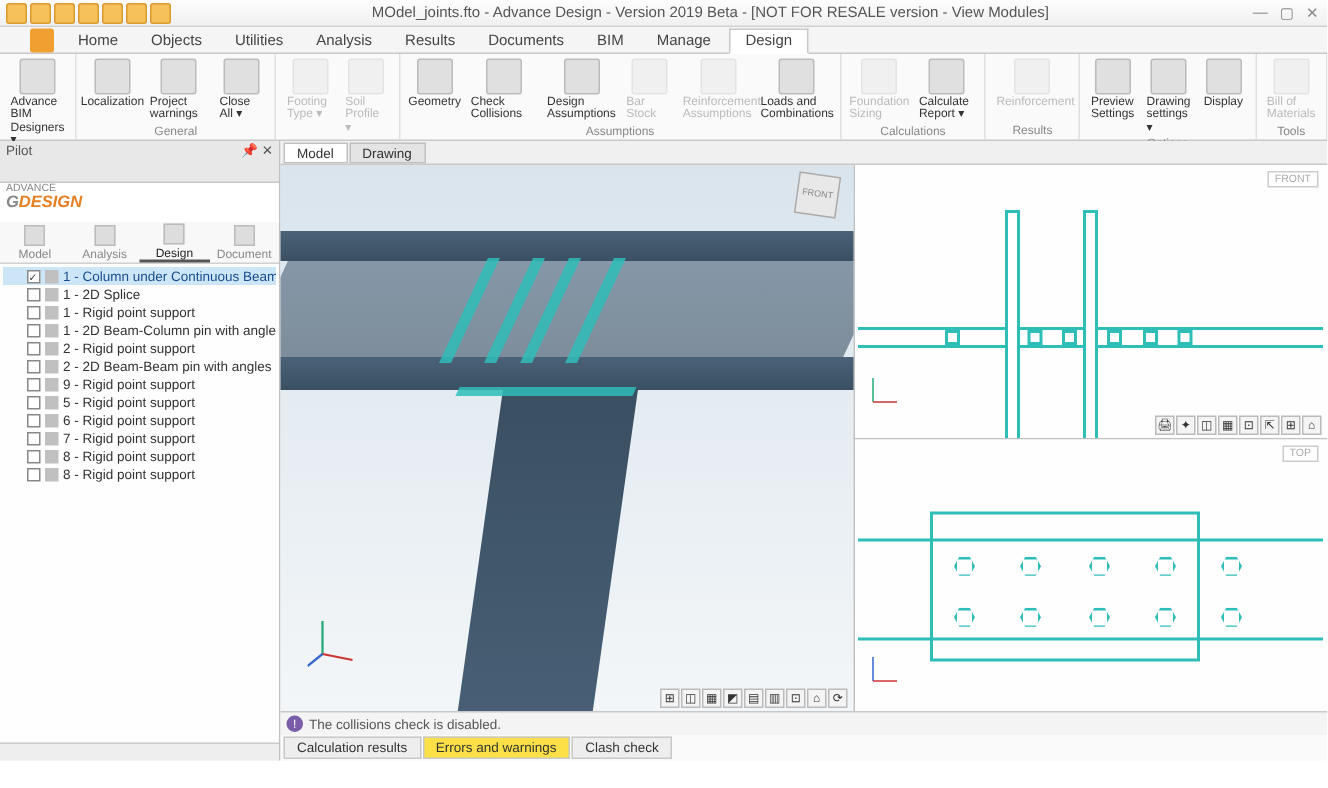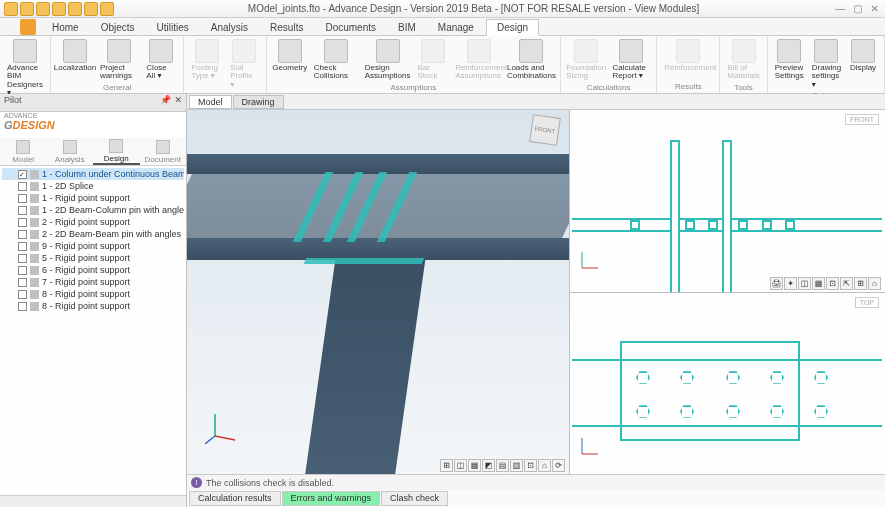--- a/index.html
+++ b/index.html
@@ -28,21 +28,21 @@
 .ritem .rlabel { font-size:8px; text-align:left; line-height:1.05; color:#333; max-width:48px; }
 .ritem.dis .rlabel { color:#bbb; }
 .ritem.dis .ricon { opacity:.35; }
 .rgroup .rgname { font-size:8px; color:#888; text-align:center; padding-top:1px; }
 
 
 .main { display:flex; height:413px; }
 
 
 .pilot { width:187px; border-right:1px solid #c0c0c0; background:#f8f8f8; display:flex; flex-direction:column; }
-.pilot-head { height:18px; background:#e8e8e8; border-bottom:1px solid #c8c8c8; font-size:9px; padding:1px 4px; color:#555; display:flex; justify-content:space-between; }
+.pilot-head { height:28px; background:#e8e8e8; border-bottom:1px solid #c8c8c8; font-size:9px; padding:1px 4px; color:#555; display:flex; justify-content:space-between; }
 .logo-box { height:26px; padding:2px 4px; background:#fff; }
 .logo-box .logo { font-size:11px; font-weight:bold; color:#e67e22; font-style:italic; }
 .logo-box .logo .g { color:#888; }
 .logo-box .sub { font-size:7px; color:#888; margin-top:-2px; }
 .ptabs { height:28px; display:flex; border-bottom:1px solid #d0d0d0; }
 .ptab { flex:1; display:flex; flex-direction:column; align-items:center; justify-content:center; font-size:8px; color:#888; cursor:pointer; }
 .ptab.active { color:#222; border-bottom:2px solid #555; }
 .ptab .picon { width:14px; height:14px; background:#ddd; border:1px solid #bbb; margin-bottom:1px; }
 .tree { flex:1; overflow:auto; padding:2px; background:#fefefe; font-size:9px; }
 .tree-root { background:#e4e4e4; padding:1px 2px; font-weight:bold; }
@@ -78,21 +78,21 @@
 .fv-col { position:absolute; background:#fff; border:2px solid #2fbdb8; }
 .fv-beam { position:absolute; border-top:2px solid #2fbdb8; border-bottom:2px solid #2fbdb8; height:14px; }
 .fv-bolt { position:absolute; width:10px; height:10px; border:2px solid #2fbdb8; background:#fff; }
 .hex { width:14px; height:14px; border:2px solid #2fbdb8; position:absolute; clip-path:polygon(25% 5%,75% 5%,100% 50%,75% 95%,25% 95%,0 50%); }
 
 
 .statusbar { height:16px; background:#f4f4f4; border-top:1px solid #c8c8c8; display:flex; align-items:center; padding:0 4px; font-size:9px; color:#555; gap:4px; }
 .statusbar .sicon { width:11px; height:11px; border-radius:50%; background:#7a5ca8; color:#fff; font-size:8px; display:flex; align-items:center; justify-content:center; }
 .bottabs { height:17px; background:#fafafa; display:flex; gap:1px; padding:1px 2px; }
 .btab { font-size:9px; padding:1px 8px; border:1px solid #c8c8c8; background:#eee; cursor:pointer; }
-.btab.active { background:#86efac; }
+.btab.active { background:#fde047; }
 </style>
 </head>
 <body>
 
 <div class="titlebar">
   <div class="qat">
     <div class="qbtn"></div>
     <div class="qbtn"></div>
     <div class="qbtn"></div>
     <div class="qbtn"></div>
@@ -207,43 +207,43 @@
       <div class="ritems">
         <div class="ritem dis">
           <div class="ricon big"></div>
           <div class="rlabel">Reinforcement</div>
         </div>
       </div>
       <div class="rgname">Results</div>
     </div>
     <div class="rgroup">
       <div class="ritems">
+        <div class="ritem">
+          <div class="ricon big"></div>
+          <div class="rlabel">Preview Settings</div>
+        </div>
+        <div class="ritem">
+          <div class="ricon big"></div>
+          <div class="rlabel">Drawing settings ▾</div>
+        </div>
+        <div class="ritem">
+          <div class="ricon big"></div>
+          <div class="rlabel">Display</div>
+        </div>
+      </div>
+      <div class="rgname">Options</div>
+    </div>
+    <div class="rgroup">
+      <div class="ritems">
         <div class="ritem dis">
           <div class="ricon big"></div>
           <div class="rlabel">Bill of Materials</div>
         </div>
       </div>
       <div class="rgname">Tools</div>
-    </div>
-    <div class="rgroup">
-      <div class="ritems">
-        <div class="ritem">
-          <div class="ricon big"></div>
-          <div class="rlabel">Preview Settings</div>
-        </div>
-        <div class="ritem">
-          <div class="ricon big"></div>
-          <div class="rlabel">Drawing settings ▾</div>
-        </div>
-        <div class="ritem">
-          <div class="ricon big"></div>
-          <div class="rlabel">Display</div>
-        </div>
-      </div>
-      <div class="rgname">Options</div>
     </div>
   </div>
 
 <div class="main">
 
   <div class="pilot">
     <div class="pilot-head">
       <span>Pilot</span>
       <span>📌 ✕</span>
     </div>

